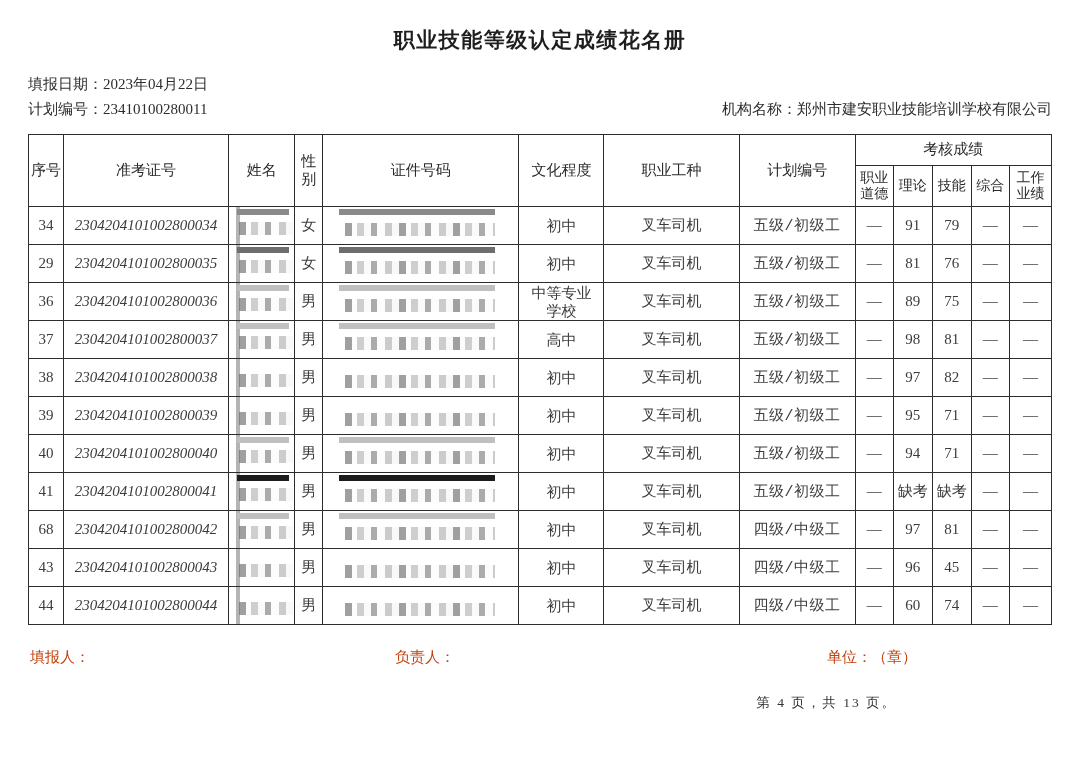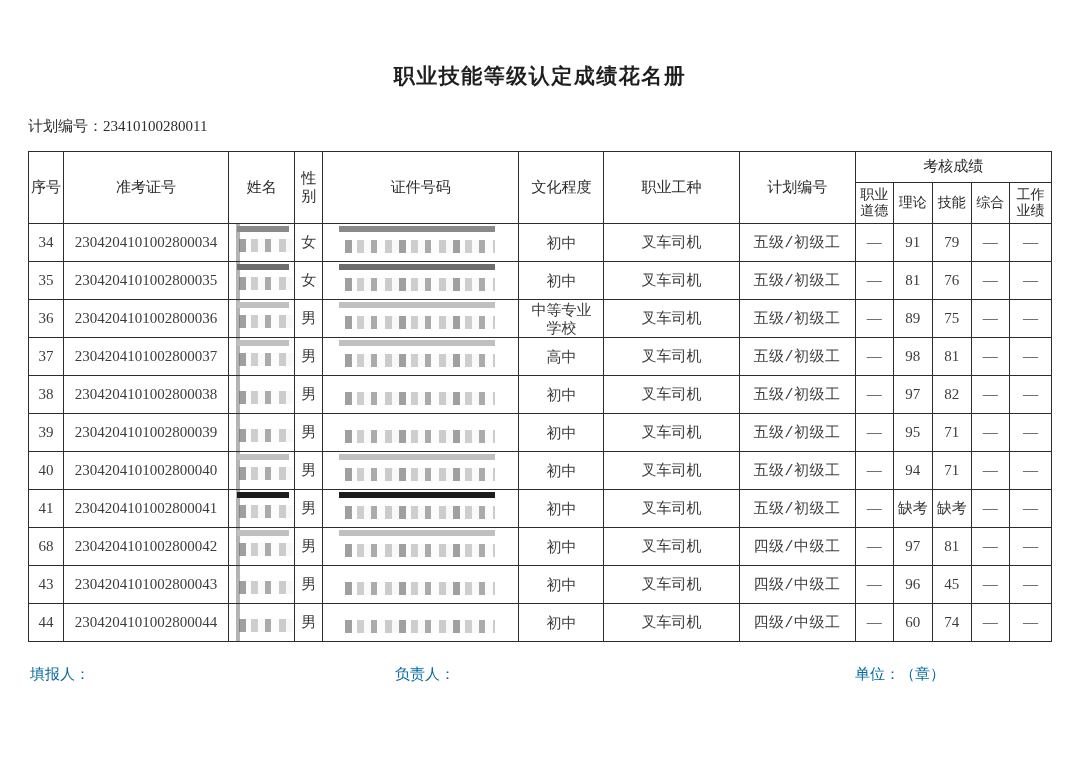--- a/index.html
+++ b/index.html
@@ -4,21 +4,21 @@
 <style>
   html,body { margin:0; padding:0; background:#ffffff; }
   body {
     width:1080px; height:763px;
     font-family:"Liberation Serif","DejaVu Serif",serif;
     color:#333333; overflow:hidden;
   }
   .page { width:1080px; height:763px; padding:0 28px; box-sizing:border-box; position:relative; background:#ffffff; }
 
   .doc-title {
-    padding-top:62px; text-align:center;
+    padding-top:26px; text-align:center;
     font-size:21px; font-weight:bold; letter-spacing:1.5px; color:#1e1e1e;
   }
 
   .meta-row { display:flex; justify-content:space-between; font-size:15px; color:#2d2d2d; }
   .meta-row.first  { margin-top:21px; }
   .meta-row.second { margin-top:6px; }
   .meta-item { white-space:nowrap; }
 
   table.roster {
     border-collapse:collapse; table-layout:fixed;
@@ -28,21 +28,21 @@
     border:1.5px solid #2c2c2c; text-align:center; vertical-align:middle;
     padding:0; overflow:hidden;
   }
   .roster thead th { font-weight:normal; font-size:15px; color:#2a2a2a; line-height:1.15; }
   .roster thead tr.head-main th { height:30px; }
   .roster thead tr.head-sub th  { height:40px; font-size:14px; }
   .roster tbody td { height:37px; font-size:15px; color:#3c3c3c; }
   td.cn  { font-size:14px; color:#3c3c3c; }
   td.edu { padding:0 6px; line-height:1.2; }
   td.level { color:#555555; letter-spacing:0.5px;font-family:Liberation Mono, monospace; }
-  td.ticket { font-size:14px; letter-spacing:0; color:#383838; }
+  td.ticket { font-size:14px; letter-spacing:0; color:#383838;font-style:italic; }
   td.score { font-size:14.5px; }
 
   
   td.name-cell, td.id-cell { position:relative; }
   td.name-cell::before {            
     content:""; position:absolute; left:7px; top:0; bottom:0; width:4px;
     background:#9b9b9b; opacity:.75;
   }
   .redact-bar { position:absolute; top:2px; height:6px; display:block; }
   .redact-bar.nb { left:8px;  width:52px;  }
@@ -51,41 +51,43 @@
     position:absolute; display:block; filter:blur(0.5px); opacity:.9;
     background-image:repeating-linear-gradient(90deg,
       rgba(105,105,105,0.70) 0 7px,  rgba(240,240,240,0.15) 7px 12px,
       rgba(165,165,165,0.60) 12px 19px, rgba(228,228,228,0.20) 19px 26px,
       rgba(118,118,118,0.68) 26px 32px, rgba(236,236,236,0.15) 32px 40px,
       rgba(150,150,150,0.55) 40px 47px, rgba(222,222,222,0.20) 47px 54px);
   }
   .pixelblur.name-blur { left:10px; top:15px; width:54px;  height:13px; }
   .pixelblur.id-blur   { left:22px; top:16px; width:150px; height:13px; }
 
-  .sign-row { position:relative; height:20px; margin-top:23px; font-size:15px; color:#0369a1; }
+  .sign-row { position:relative; height:20px; margin-top:23px; font-size:15px; color:#c2410c; }
   .sign-filler  { position:absolute; left:2px; }
   .sign-manager { position:absolute; left:367px; }
-  .sign-unit    { position:absolute; left:827px; }
+  .sign-unit    { position:absolute; left:799px; }
 
   .page-indicator {
     margin-top:26px; text-align:right; padding-right:155px;
     font-size:13.5px; color:#333333; letter-spacing:2px;
   }
 </style>
 </head>
 <body>
 
 <div class="page">
 
   <div class="doc-title">职业技能等级认定成绩花名册</div>
 
   <div class="meta-row first">
+    <span class="meta-item">填报日期：2023年04月22日</span>
   </div>
   <div class="meta-row second">
     <span class="meta-item">计划编号：23410100280011</span>
+    <span class="meta-item">机构名称：郑州市建安职业技能培训学校有限公司</span>
   </div>
 
   <table class="roster">
     <colgroup>
       <col style="width:35px">
         <col style="width:165px">
         <col style="width:66px">
       <col style="width:28px">
         <col style="width:196px">
         <col style="width:85px">
@@ -133,21 +135,21 @@
       <td class="cn edu">初中</td>
       <td class="cn">叉车司机</td>
       <td class="cn level">五级/初级工</td>
       <td class="score">—</td>
       <td class="score">91</td>
       <td class="score">79</td>
       <td class="score">—</td>
       <td class="score">—</td>
     </tr>
         <tr>
-      <td>35</td>
+      <td>29</td>
       <td class="ticket">2304204101002800035</td>
       <td class="name-cell">
             <span class="redact-bar nb" style="background: rgb(110, 110, 110);"></span>
             <span class="pixelblur name-blur"></span>
           </td>
       <td class="cn">女</td>
       <td class="id-cell">
             <span class="redact-bar ib" style="background: rgb(110, 110, 110);"></span>
             <span class="pixelblur id-blur"></span>
           </td>
@@ -343,14 +345,15 @@
     </tr>
       </tbody>
   </table>
 
   <div class="sign-row">
     <span class="sign-filler">填报人：</span>
     <span class="sign-manager">负责人：</span>
     <span class="sign-unit">单位：（章）</span>
   </div>
 
+  <div class="page-indicator">第 4 页，共 13 页。</div>
 
 </div>
 
 </body></html>

